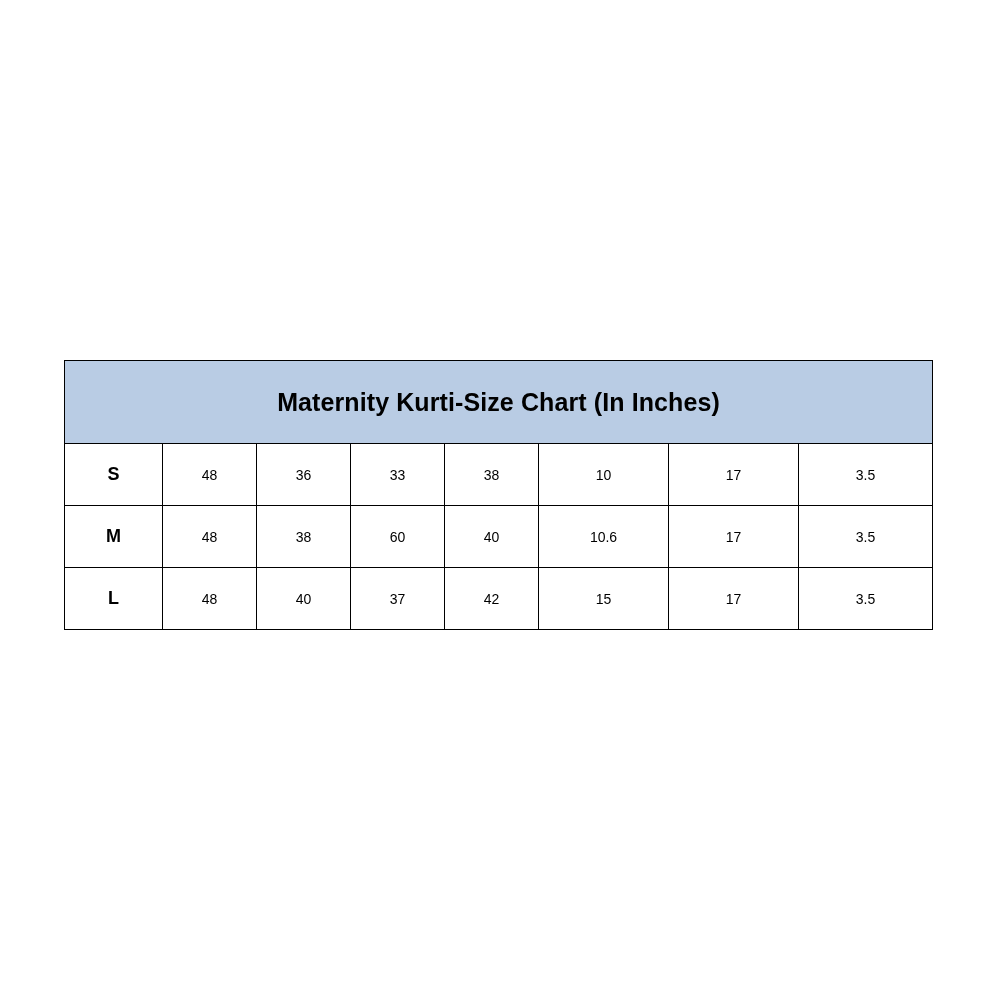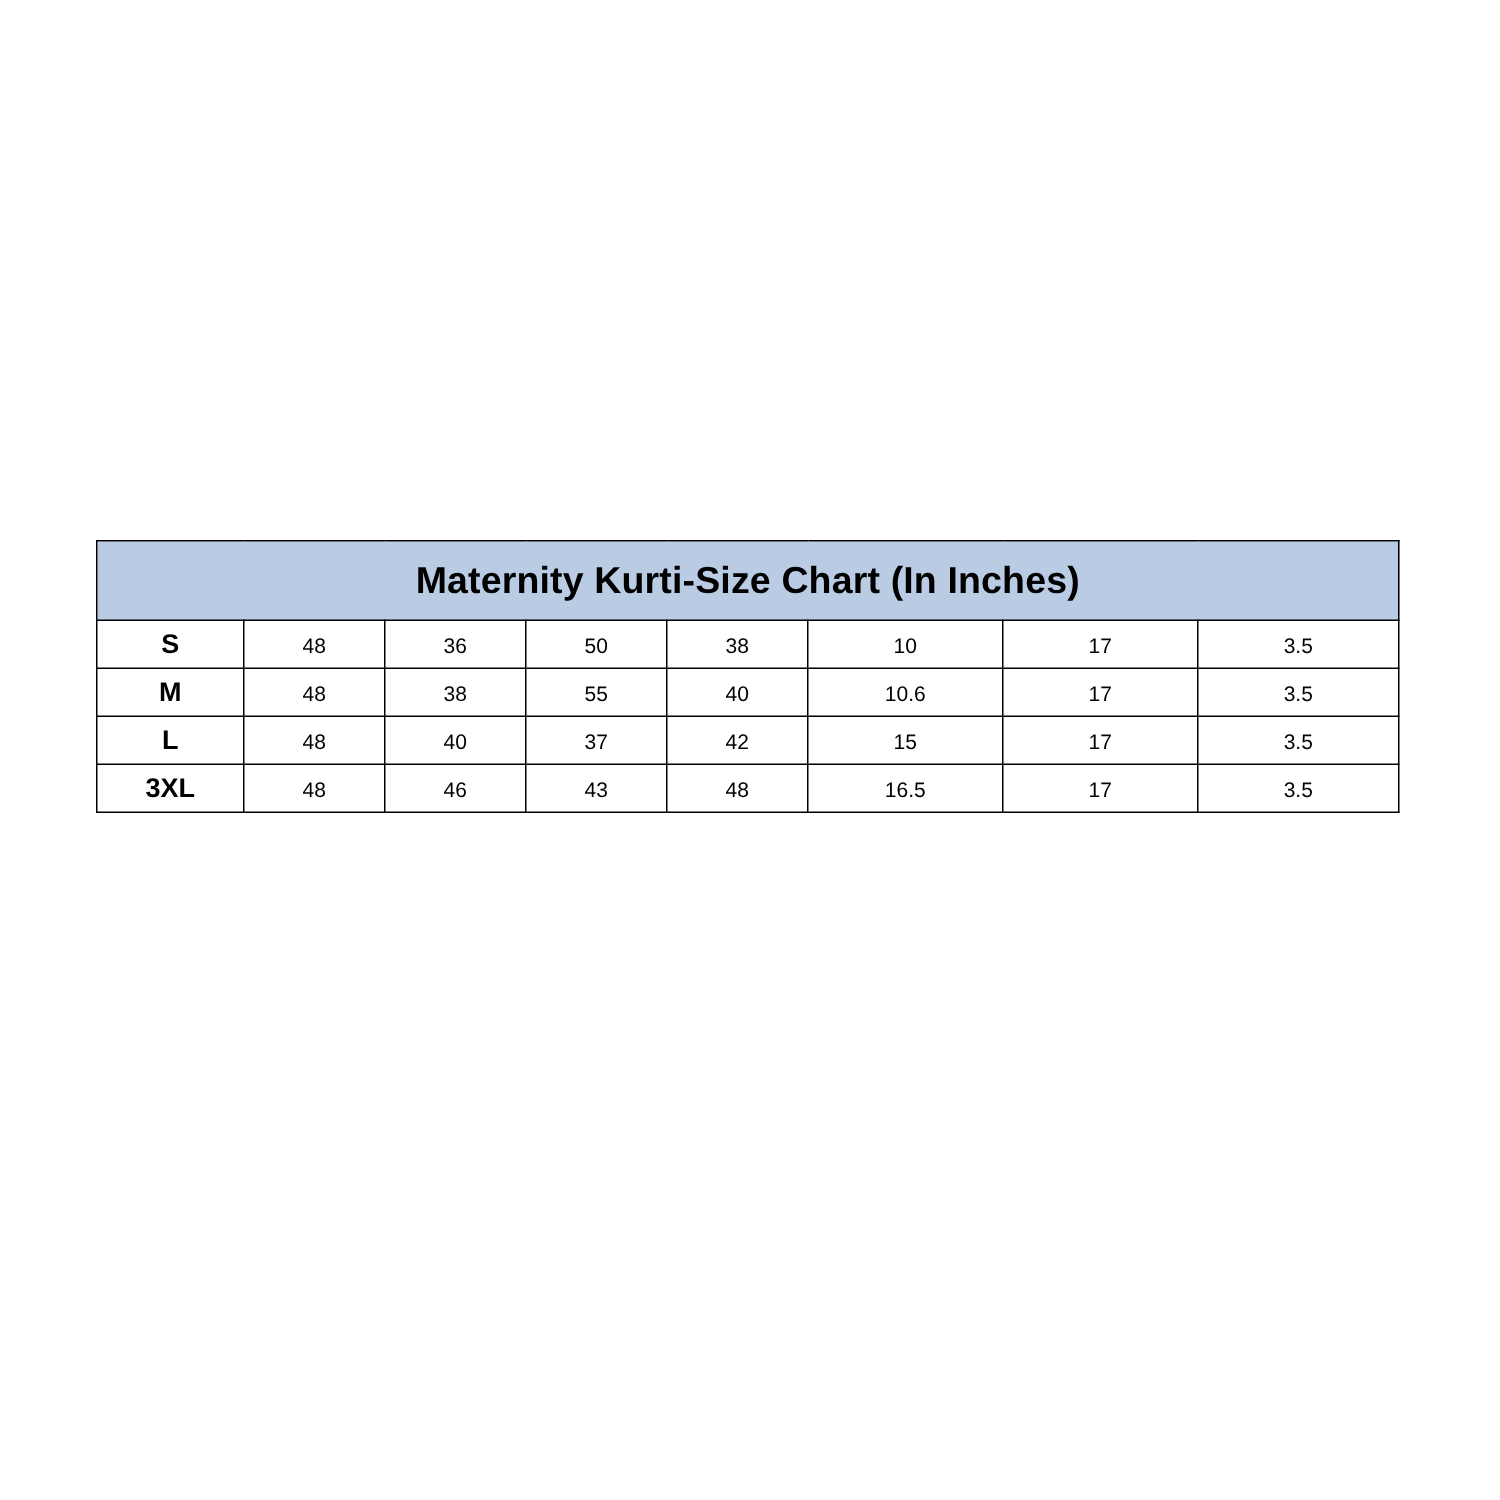--- a/index.html
+++ b/index.html
@@ -32,21 +32,21 @@
     table-layout: fixed;
     background: #ffffff;
   }
 
   table.size-chart td,
   table.size-chart th {
     border: 1.5px solid #000000;
     text-align: center;
     vertical-align: middle;
     color: #000000;
-    padding: 0;
+    padding: 15px;
   }
 
   tr.title-row th {
     background: #b9cce4;
     font-size: 25px;
     font-weight: bold;
     height: 52px;
     letter-spacing: 0.1px;
   }
 
@@ -98,52 +98,42 @@
       <thead>
         <tr class="title-row">
           <th colspan="8">Maternity Kurti-Size Chart (In Inches)</th>
         </tr>
       </thead>
       <tbody>
         <tr class="data-row">
           <td class="size-cell">S</td>
           <td>48</td>
           <td>36</td>
-          <td>50</td>
+          <td>33</td>
           <td>38</td>
           <td>10</td>
           <td>17</td>
           <td>3.5</td>
         </tr>
         <tr class="data-row">
           <td class="size-cell">M</td>
           <td>48</td>
           <td>38</td>
-          <td>55</td>
+          <td>60</td>
           <td>40</td>
           <td>10.6</td>
           <td>17</td>
           <td>3.5</td>
         </tr>
         <tr class="data-row">
           <td class="size-cell">L</td>
           <td>48</td>
           <td>40</td>
           <td>37</td>
           <td>42</td>
           <td>15</td>
           <td>17</td>
           <td>3.5</td>
         </tr>
-        <tr class="data-row">
-          <td class="size-cell">3XL</td>
-          <td>48</td>
-          <td>46</td>
-          <td>43</td>
-          <td>48</td>
-          <td>16.5</td>
-          <td>17</td>
-          <td>3.5</td>
-        </tr>
       </tbody>
     </table>
   </div>
 </div>
 
 </body></html>

